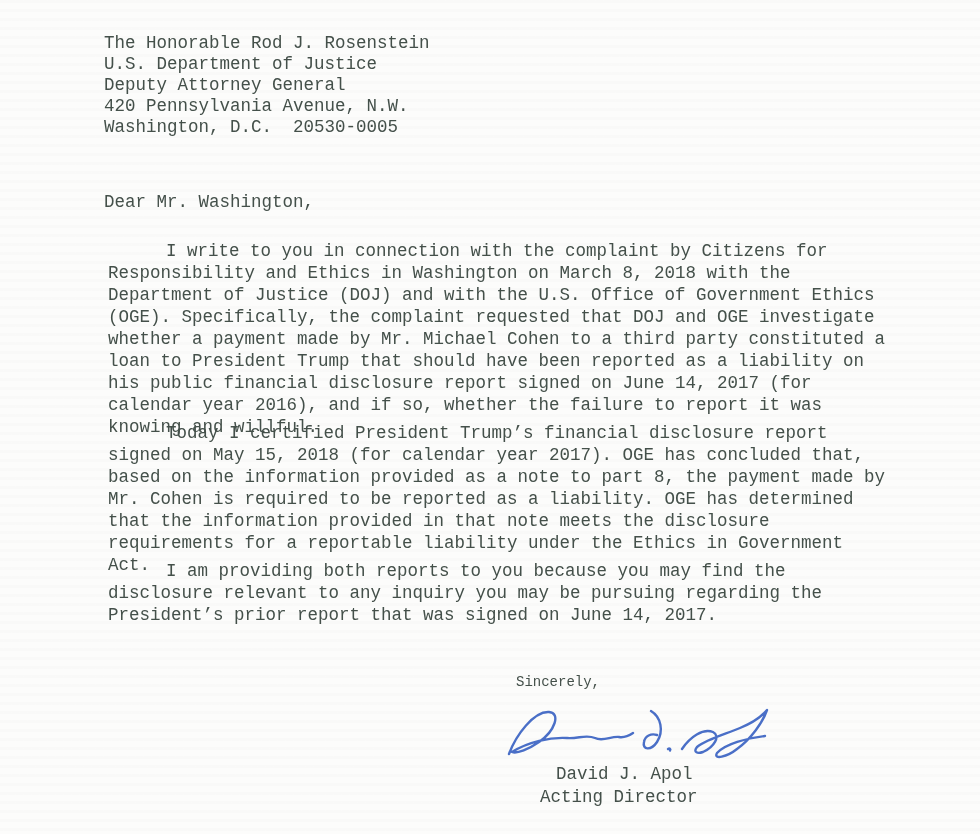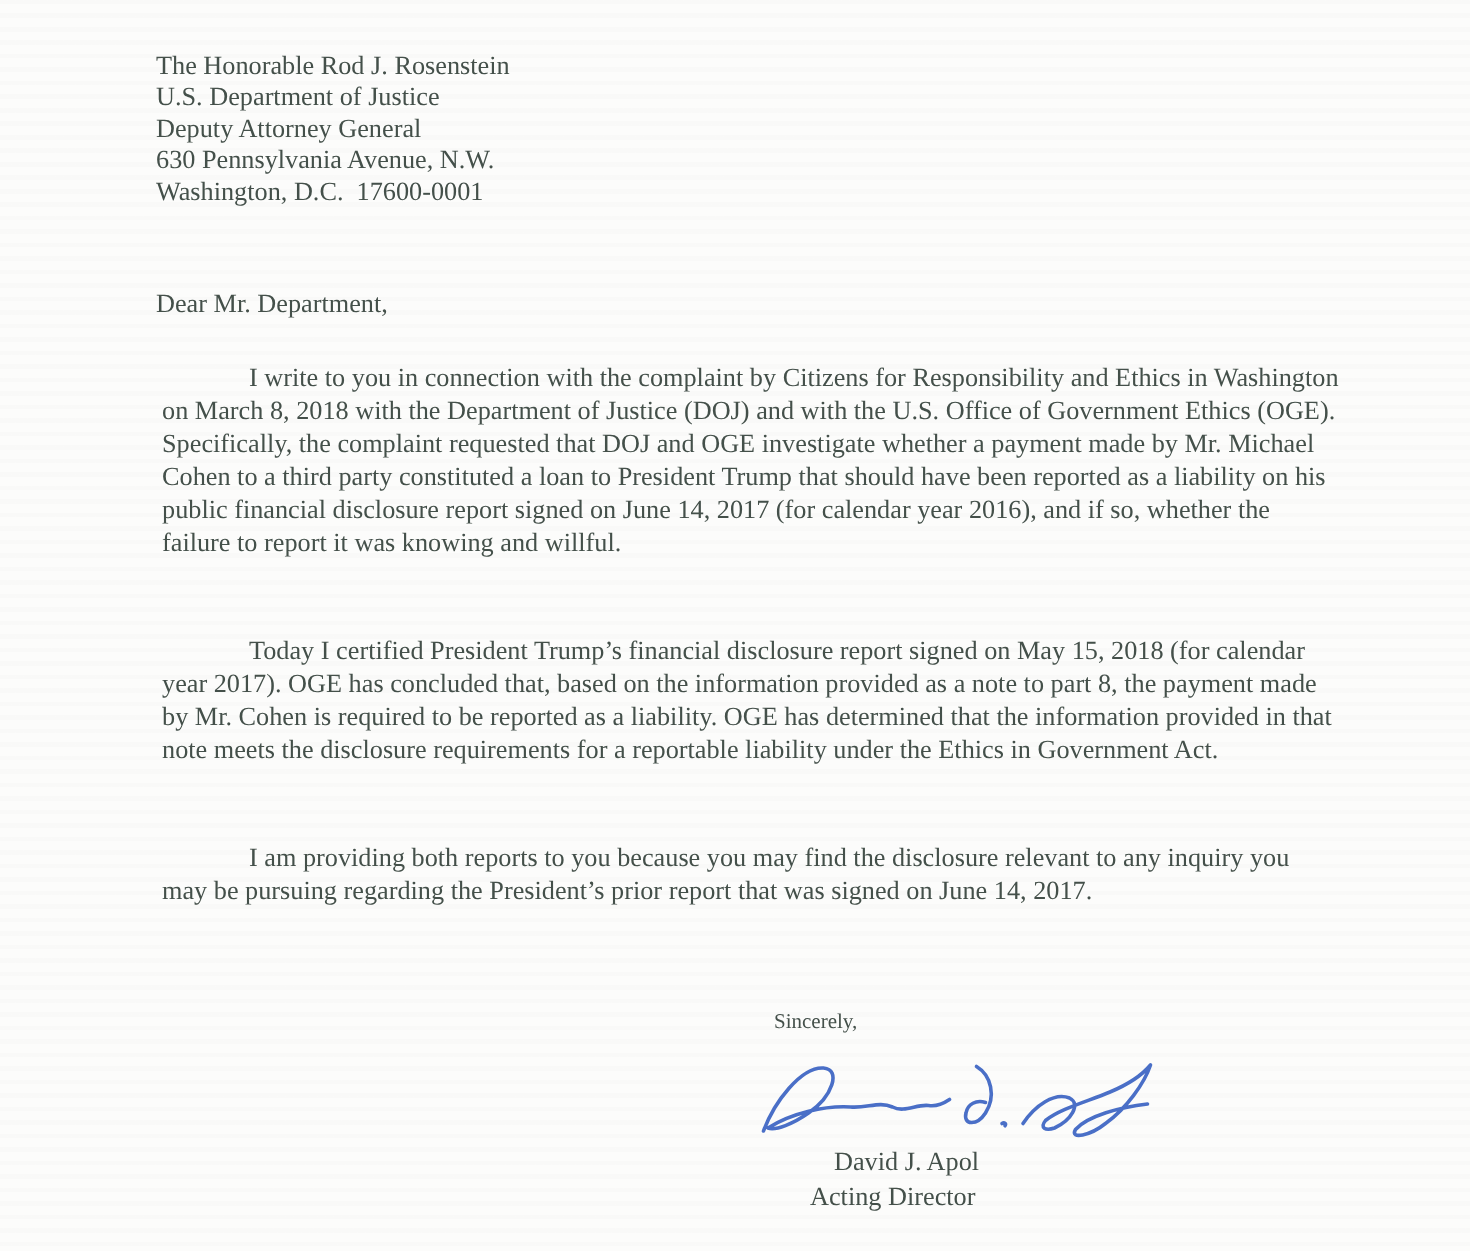--- a/index.html
+++ b/index.html
@@ -13,21 +13,21 @@
     height: 834px;
     background:
       repeating-linear-gradient(
         180deg,
         rgba(0,0,0,0.012) 0px,
         rgba(0,0,0,0.012) 3px,
         rgba(255,255,255,0) 3px,
         rgba(255,255,255,0) 9px
       ),
       #fcfcfb;
-    font-family: Liberation Serif, serif;
+    font-family: Liberation Mono, monospace;
     color: #44504a;
     overflow: hidden;
   }
   .address {
     position: absolute;
     left: 104px;
     top: 33px;
     font-size: 17.5px;
     line-height: 21px;
   }
@@ -87,25 +87,25 @@
 </style>
 </head>
 <body>
 
 <div class="page">
 
   <div class="address">
     <div>The Honorable Rod J. Rosenstein</div>
     <div>U.S. Department of Justice</div>
     <div>Deputy Attorney General</div>
-    <div>630 Pennsylvania Avenue, N.W.</div>
-    <div>Washington, D.C.  17600-0001</div>
+    <div>420 Pennsylvania Avenue, N.W.</div>
+    <div>Washington, D.C.  20530-0005</div>
   </div>
 
-  <div class="salutation">Dear Mr. Department,</div>
+  <div class="salutation">Dear Mr. Washington,</div>
 
   <p class="para para-1">I write to you in connection with the complaint by Citizens for Responsibility and Ethics in Washington on March 8, 2018 with the Department of Justice (DOJ) and with the U.S. Office of Government Ethics (OGE). Specifically, the complaint requested that DOJ and OGE investigate whether a payment made by Mr. Michael Cohen to a third party constituted a loan to President Trump that should have been reported as a liability on his public financial disclosure report signed on June 14, 2017 (for calendar year 2016), and if so, whether the failure to report it was knowing and willful.</p>
   <p class="para para-2">Today I certified President Trump’s financial disclosure report signed on May 15, 2018 (for calendar year 2017). OGE has concluded that, based on the information provided as a note to part 8, the payment made by Mr. Cohen is required to be reported as a liability. OGE has determined that the information provided in that note meets the disclosure requirements for a reportable liability under the Ethics in Government Act.</p>
   <p class="para para-3">I am providing both reports to you because you may find the disclosure relevant to any inquiry you may be pursuing regarding the President’s prior report that was signed on June 14, 2017.</p>
 
   <div class="closing">Sincerely,</div>
 
   <svg class="signature-svg" viewBox="0 0 268 70" fill="none" xmlns="http://www.w3.org/2000/svg">
     <g stroke="#4a6fc7" stroke-width="2.4" stroke-linecap="round" stroke-linejoin="round" fill="none">
       <path d="M7,57 C14,38 32,14 47,15 C59,16 53,34 37,45 C27,52 15,57 10,55 C26,45 48,40 65,41 C76,42 84,37 93,41 C101,45 109,39 117,40 C123,41 128,38 131,36"></path>

